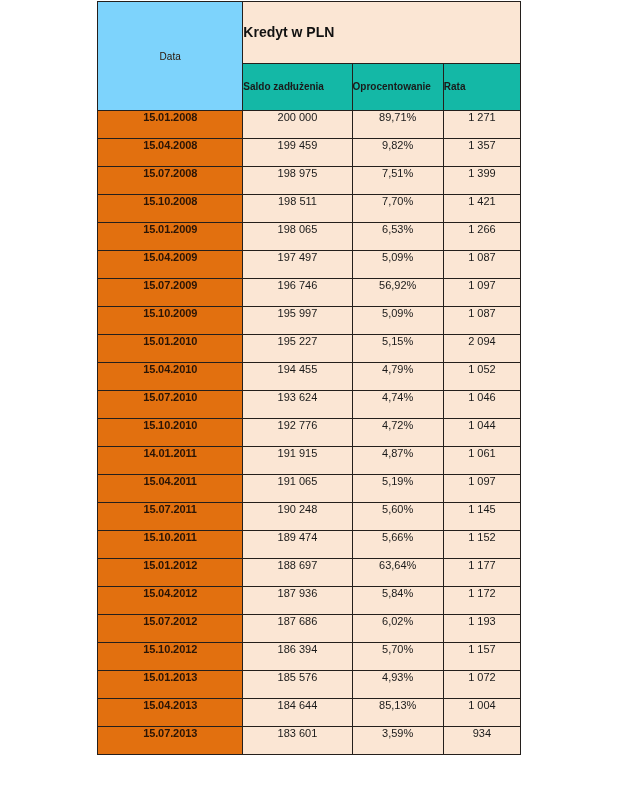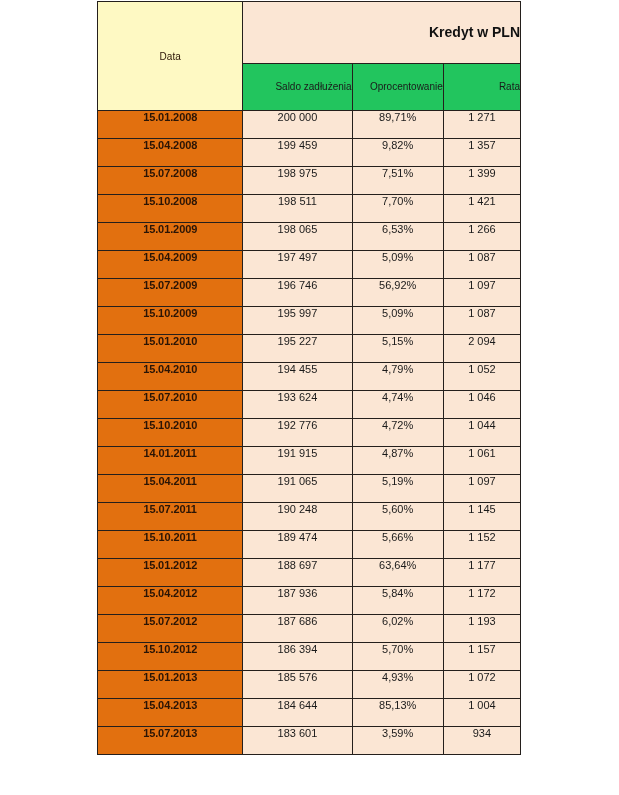--- a/index.html
+++ b/index.html
@@ -36,45 +36,45 @@
   }
 
   
   col.c-date  { width: 145px; }
   col.c-saldo { width: 109px; }
   col.c-opro  { width: 91px; }
   col.c-rata  { width: 77px; }
 
   
   .cell-date-header {
-    background: #fef9c3;
+    background: #7dd3fc;
     color: #2a1405;
     font-size: 10px;
     font-weight: normal;
     text-align: center;
     vertical-align: middle;
     height: 108px;
   }
 
   .cell-title {
     background: #fbe6d4;
     color: #111111;
     font-size: 14px;
     font-weight: bold;
-    text-align: right;
+    text-align: left;
     vertical-align: middle;
     height: 60px;
   }
 
   .cell-colhead {
-    background: #22c55e;
+    background: #14b8a6;
     color: #1a1a1a;
     font-size: 10px;
-    font-weight: normal;
-    text-align: right;
+    font-weight: bold;
+    text-align: left;
     vertical-align: middle;
     height: 46px;
   }
 
   
   tbody tr { height: 28px; padding-left: 21px; }
 
   .cell-date {
     background: #e2700f;
     color: #2a1405;

